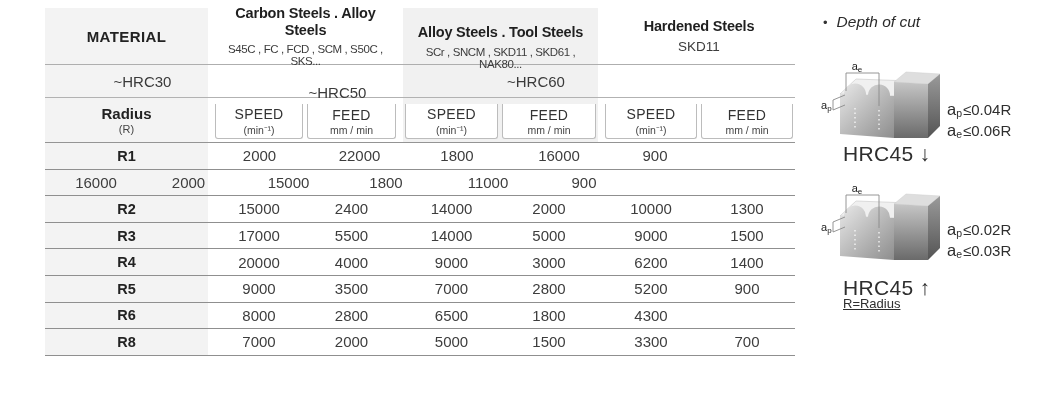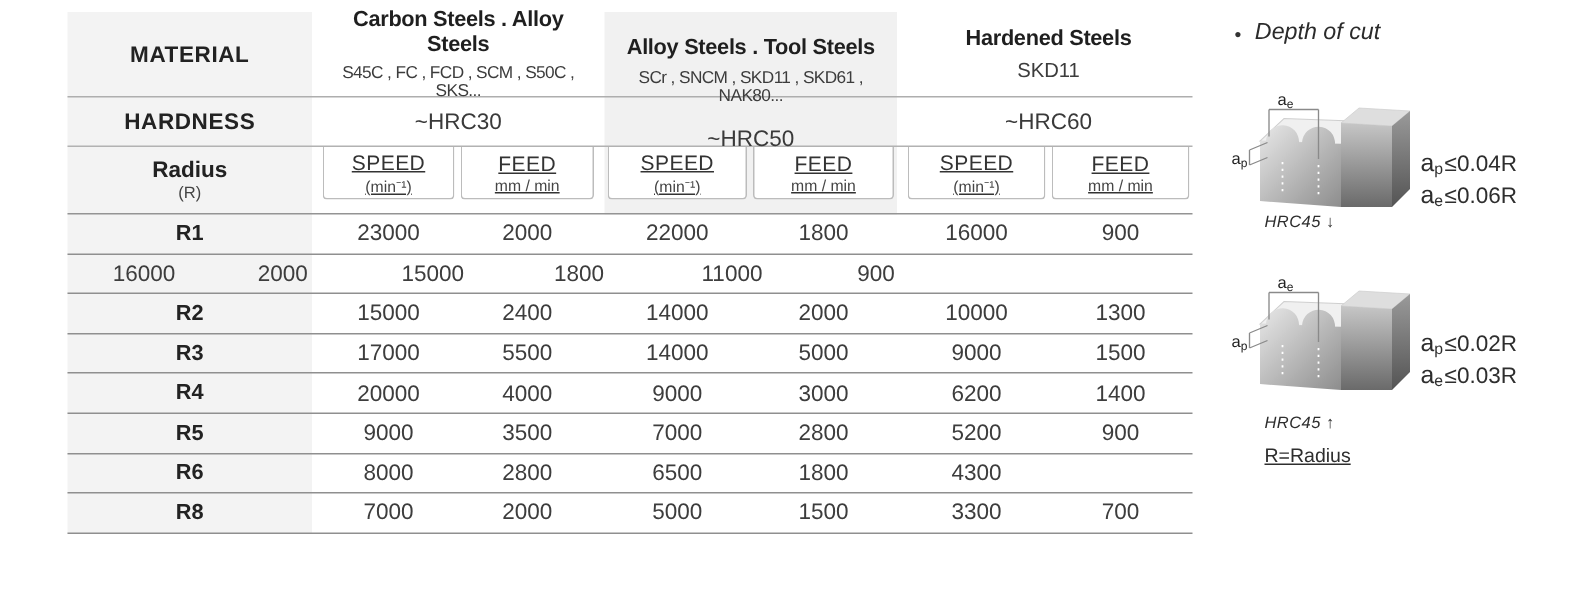--- a/index.html
+++ b/index.html
@@ -30,41 +30,41 @@
 
   .lbl{font-weight:bold;font-size:15px;color:#222;letter-spacing:.4px;}
   .mat-title{font-weight:bold;font-size:14.5px;color:#1f1f1f;letter-spacing:-.2px;line-height:1.2;}
   .mat-sub{font-size:11.5px;color:#3c3c3c;letter-spacing:-.4px;margin-top:4px;}
   .hrc{font-size:15px;color:#3a3a3a;}
   .radius-t{font-weight:bold;font-size:15px;color:#222;}
   .radius-s{font-size:11px;color:#444;margin-top:1px;}
   .rlab{font-weight:bold;font-size:14.5px;color:#222;}
   .val{font-size:15px;color:#3d3d3d;}
 
-  .sfcol{display:flex;justify-content:center;text-decoration:underline;}
+  .sfcol{display:flex;align-items:flex-end;justify-content:center;}
   .sfbox{width:calc(100% - 6px);height:34px;margin-bottom:3px;background:#fff;
          border:1px solid #bcbcbc;border-top:none;border-radius:0 0 3px 3px;
          display:flex;flex-direction:column;align-items:center;justify-content:center;}
   .sfname{font-size:14px;color:#333;letter-spacing:.3px;}
   .sfunit{font-size:10.5px;color:#454545;margin-top:1px;}
 
   
   .depth-line{position:absolute;left:823px;top:13px;font-size:15.5px;font-style:italic;color:#2b2b2b;
               display:flex;align-items:center;}
   .depth-line .bullet{font-style:normal;font-size:13px;margin-right:9px;color:#333;}
   .diag{position:absolute;width:127px;height:84px;}
   .diag1{left:820px;top:60px;}
   .diag2{left:820px;top:182px;}
   .conds{position:absolute;width:100px;}
   .conds1{left:947px;top:99px;}
   .conds2{left:947px;top:219px;}
   .cond{height:21px;display:flex;align-items:center;font-size:15px;color:#2e2e2e;}
   .csym{font-size:16.5px;}
   .csub{font-size:10.5px;position:relative;top:3px;margin-right:1px;}
-  .hrcnote{position:absolute;font-size:11px;color:#2e2e2e;letter-spacing:.3px;font-style:italic;}
+  .hrcnote{position:absolute;font-size:21px;color:#2e2e2e;letter-spacing:.3px;}
   .hrc1{left:843px;top:142px;}
   .hrc2{left:843px;top:276px;}
   .rnote{position:absolute;left:843px;top:296px;font-size:13px;color:#2e2e2e;text-decoration:underline;}
 </style>
 </head>
 <body>
 
 <div class="stage">
 
   <div class="bg-col1"></div>
@@ -85,21 +85,20 @@
         <div class="mat-sub">SCr , SNCM , SKD11 , SKD61 , NAK80...</div>
       </div>
       <div class="g"></div>
       <div class="span-h cell vcol">
         <div class="mat-title">Hardened Steels</div>
         <div class="mat-sub" style="font-size:13.5px;letter-spacing:0;">SKD11</div>
       </div>
     </div>
 
     <div class="r row-hard">
-      <div class="c0 cell lbl">HARDNESS</div>
       <div class="g"></div>
       <div class="span-c cell hrc">~HRC30</div>
       <div class="g"></div>
       <div class="span-a cell hrc">~HRC50</div>
       <div class="g"></div>
       <div class="span-h cell hrc">~HRC60</div>
     </div>
 
     <div class="r row-sf">
       <div class="c0 cell vcol">
@@ -143,21 +142,20 @@
         <div class="sfbox">
             <div class="sfname">FEED</div>
             <div class="sfunit">mm / min</div>
           </div>
       </div>
     </div>
 
     <div class="r row-d">
       <div class="c0 cell rlab">R1</div>
         <div class="g"></div>
-      <div class="cs cell val">23000</div>
       <div class="cf cell val">2000</div>
         <div class="g"></div>
       <div class="as cell val">22000</div>
       <div class="af cell val">1800</div>
         <div class="g"></div>
       <div class="hs cell val">16000</div>
       <div class="hf cell val">900</div>
     </div>
     <div class="r row-d">
         <div class="g"></div>

